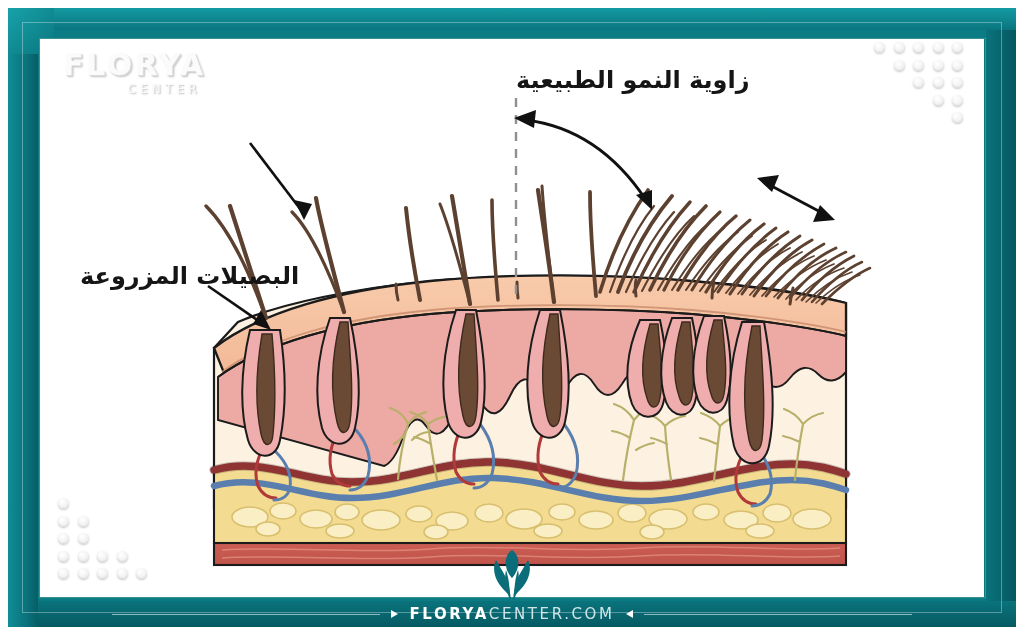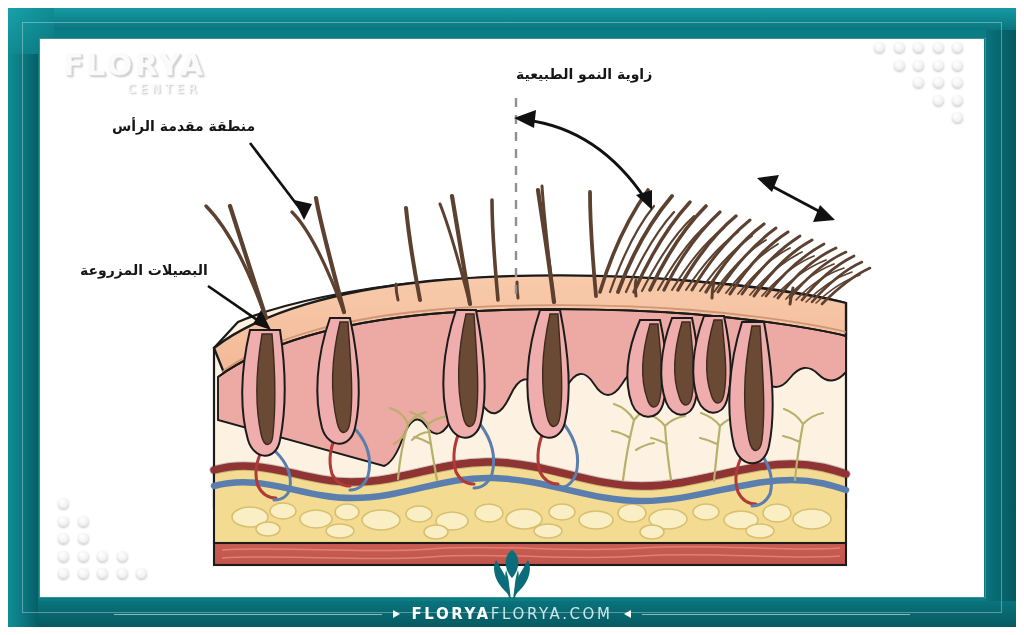--- a/index.html
+++ b/index.html
@@ -38,21 +38,21 @@
 
   
   .dots{position:absolute;}
   .dot{position:absolute;width:11px;height:11px;border-radius:50%;
       background:radial-gradient(circle at 36% 32%,#ffffff 0%,#f4f4f4 48%,#e4e4e4 100%);
       box-shadow:0 1px 2px rgba(140,140,140,.45),inset 0 -1px 1px rgba(200,200,200,.5);}
   #dots-tr{left:874px;top:42px;width:108px;height:92px;}
   #dots-bl{left:58px;top:498px;width:108px;height:92px;}
 
   
-  .lbl{position:absolute;color:#151515;font-size:14px;font-weight:600;
+  .lbl{position:absolute;color:#151515;font-size:24px;font-weight:600;
       direction:rtl;unicode-bidi:bidi-override;white-space:nowrap;
       font-family:"DejaVu Sans","Liberation Sans",sans-serif;}
   #lbl-front{left:112px;top:118px;}
   #lbl-follicles{left:80px;top:262px;}
   #lbl-angle{left:516px;top:66px;}
   #lbl-density{left:730px;top:140px;}
 
   
   .layer{position:absolute;left:0;top:0;width:1024px;height:635px;overflow:visible;}
 
@@ -351,37 +351,36 @@
       <path d="M526,120 C590,128 626,170 646,200" fill="none" stroke="#111" stroke-width="2.8"></path>
       <path d="M514,118 L536,110 L534,128 Z" fill="#111"></path>
       <path d="M652,210 L636,195 L652,190 Z" fill="#111"></path>
 
       <path d="M764,182 L828,216" fill="none" stroke="#111" stroke-width="2.8"></path>
       <path d="M757,178 L779,175 L772,192 Z" fill="#111"></path>
       <path d="M835,220 L813,222 L820,205 Z" fill="#111"></path>
     </g>
   </svg>
 
-  <div class="lbl" id="lbl-front">منطقة مقدمة الرأس</div>
   <div class="lbl" id="lbl-follicles">البصيلات المزروعة</div>
   <div class="lbl" id="lbl-angle">زاوية النمو الطبيعية</div>
 
   <svg style="position:absolute;left:476px;top:548px;width:72px;height:56px;overflow:visible;" viewBox="0 0 72 56">
     <g fill="#0b6d79">
       <path d="M36,2 C30,6 28,14 31,22 C33,27 36,30 36,30 C36,30 39,27 41,22 C44,14 42,6 36,2 Z"></path>
       <path d="M20,12 C16,20 18,32 28,42 C31,45 34,48 35,52 C34,42 32,32 27,24 C24,19 22,15 20,12 Z"></path>
       <path d="M52,12 C50,15 48,19 45,24 C40,32 38,42 37,52 C38,48 41,45 44,42 C54,32 56,20 52,12 Z"></path>
       <path d="M30,22 C28,30 30,42 34,52 C34,42 33,30 30,22 Z"></path>
       <path d="M42,22 C39,30 38,42 38,52 C42,42 44,30 42,22 Z"></path>
     </g>
   </svg>
 
   <div class="footer">
     <div class="foot-rule l"></div>
     <div class="tri r"></div>
     <div class="foot-txt">
-      <span class="b">FLORYA</span><span class="t">FLORYA.COM</span>
+      <span class="b">FLORYA</span><span class="t">CENTER.COM</span>
     </div>
     <div class="tri l"></div>
     <div class="foot-rule r"></div>
   </div>
 
 </div>
 
 </body></html>

